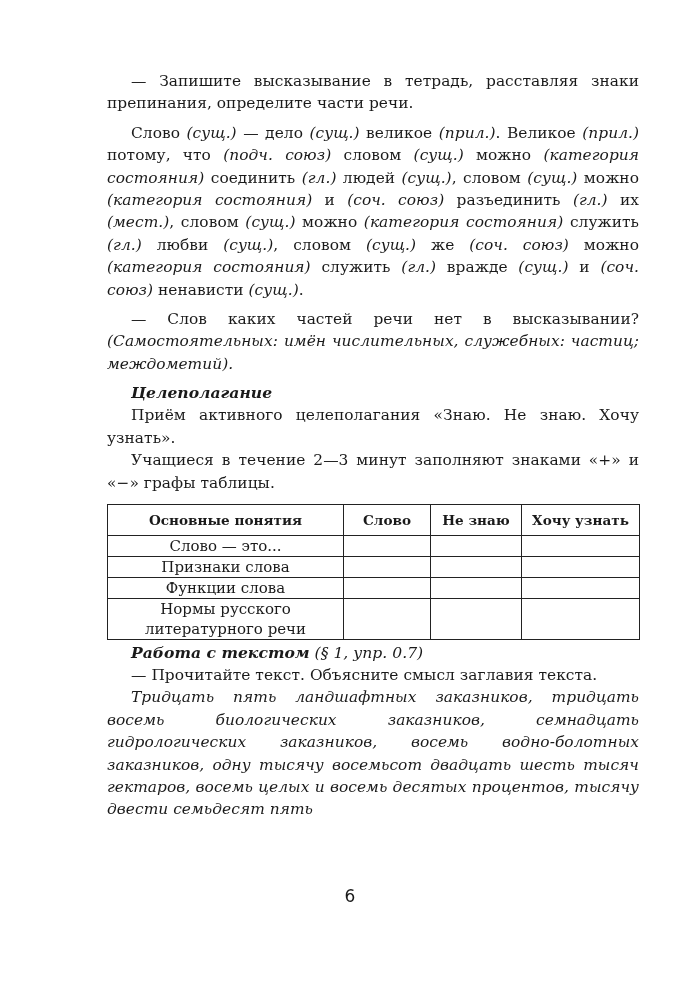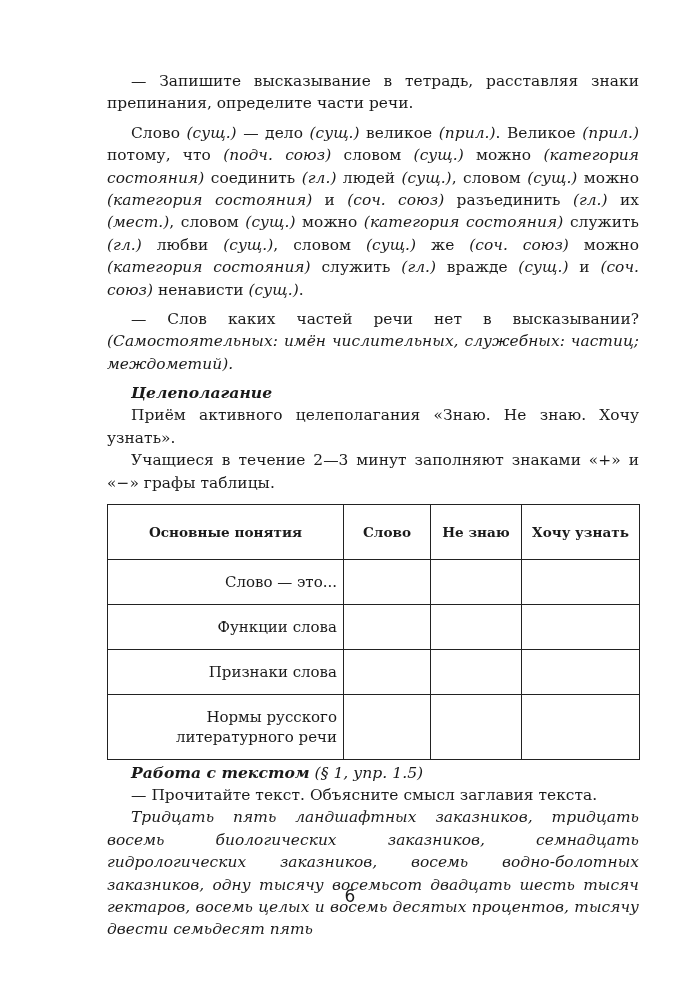--- a/index.html
+++ b/index.html
@@ -10,24 +10,24 @@
   .ind { text-indent: 24px; }
   .it { font-style: italic; }
   .h-it { font-style: italic; font-weight: bold; font-size: 15.6px; margin: 5px 0 0 24px; line-height: 22px; }
   .h-sec { font-weight: bold; font-size: 15px; margin: 12px 0 0 0; line-height: 22px;
            font-family: "DejaVu Sans", "Liberation Sans", sans-serif; letter-spacing: -0.2px; }
   .h-sub { margin: 2px 0 0 24px; font-size: 15.6px; line-height: 22px; }
   .h-sub .b { font-style: italic; font-weight: bold; }
   .h-sub .n { font-style: italic; }
   .tight { margin-bottom: 0; }
   table.grid { border-collapse: collapse; width: 532px; margin: 10px 0 0 0; table-layout: fixed; }
-  table.grid td, table.grid th { border: 1.5px solid #222; font-size: 15px; line-height: 20px; padding: 12px 6px; vertical-align: middle; }
+  table.grid td, table.grid th { border: 1.5px solid #222; font-size: 15px; line-height: 20px; padding: 0 6px; vertical-align: middle; }
   table.grid th { font-weight: bold; font-size: 13.6px; height: 30px; text-align: center;
                   font-family: "DejaVu Serif", "Liberation Serif", serif; }
-  table.grid td { height: 20px; text-align: right; }
+  table.grid td { height: 20px; text-align: center; }
   table.grid tr.tall td { height: 40px; }
   .pagenum { position: absolute; left: 0; width: 700px; top: 886px; text-align: center;
              font-family: "DejaVu Sans", "Liberation Sans", sans-serif; font-size: 17px; }
 </style>
 </head>
 <body>
 
 <div class="page">
 
   <p class="p ind">— Запишите высказывание в тетрадь, расставляя знаки препинания, определите части речи.</p>
@@ -54,38 +54,38 @@
       <th>Не знаю</th>
       <th>Хочу узнать</th>
     </tr>
     <tr>
       <td>Слово — это...</td>
       <td></td>
       <td></td>
       <td></td>
     </tr>
     <tr>
-      <td>Функции слова</td>
+      <td>Признаки слова</td>
       <td></td>
       <td></td>
       <td></td>
     </tr>
     <tr>
-      <td>Признаки слова</td>
+      <td>Функции слова</td>
       <td></td>
       <td></td>
       <td></td>
     </tr>
     <tr class="tall">
       <td>Нормы русского литературного речи</td>
       <td></td>
       <td></td>
       <td></td>
     </tr>
   </tbody>
     </table>
 
-  <div class="h-sub"><span class="b">Работа с текстом</span><span class="n"> (§ 1, упр. 1.5)</span></div>
+  <div class="h-sub"><span class="b">Работа с текстом</span><span class="n"> (§ 1, упр. 0.7)</span></div>
   <p class="p ind tight">— Прочитайте текст. Объясните смысл заглавия текста.</p>
   <p class="p ind it">Тридцать пять ландшафтных заказников, тридцать восемь биологических заказников, семнадцать гидрологических заказников, восемь водно-болотных заказников, одну тысячу восемьсот двадцать шесть тысяч гектаров, восемь целых и восемь десятых процентов, тысячу двести семьдесят пять</p>
 </div>
 
 <div class="pagenum">6</div>
 
 </body></html>

